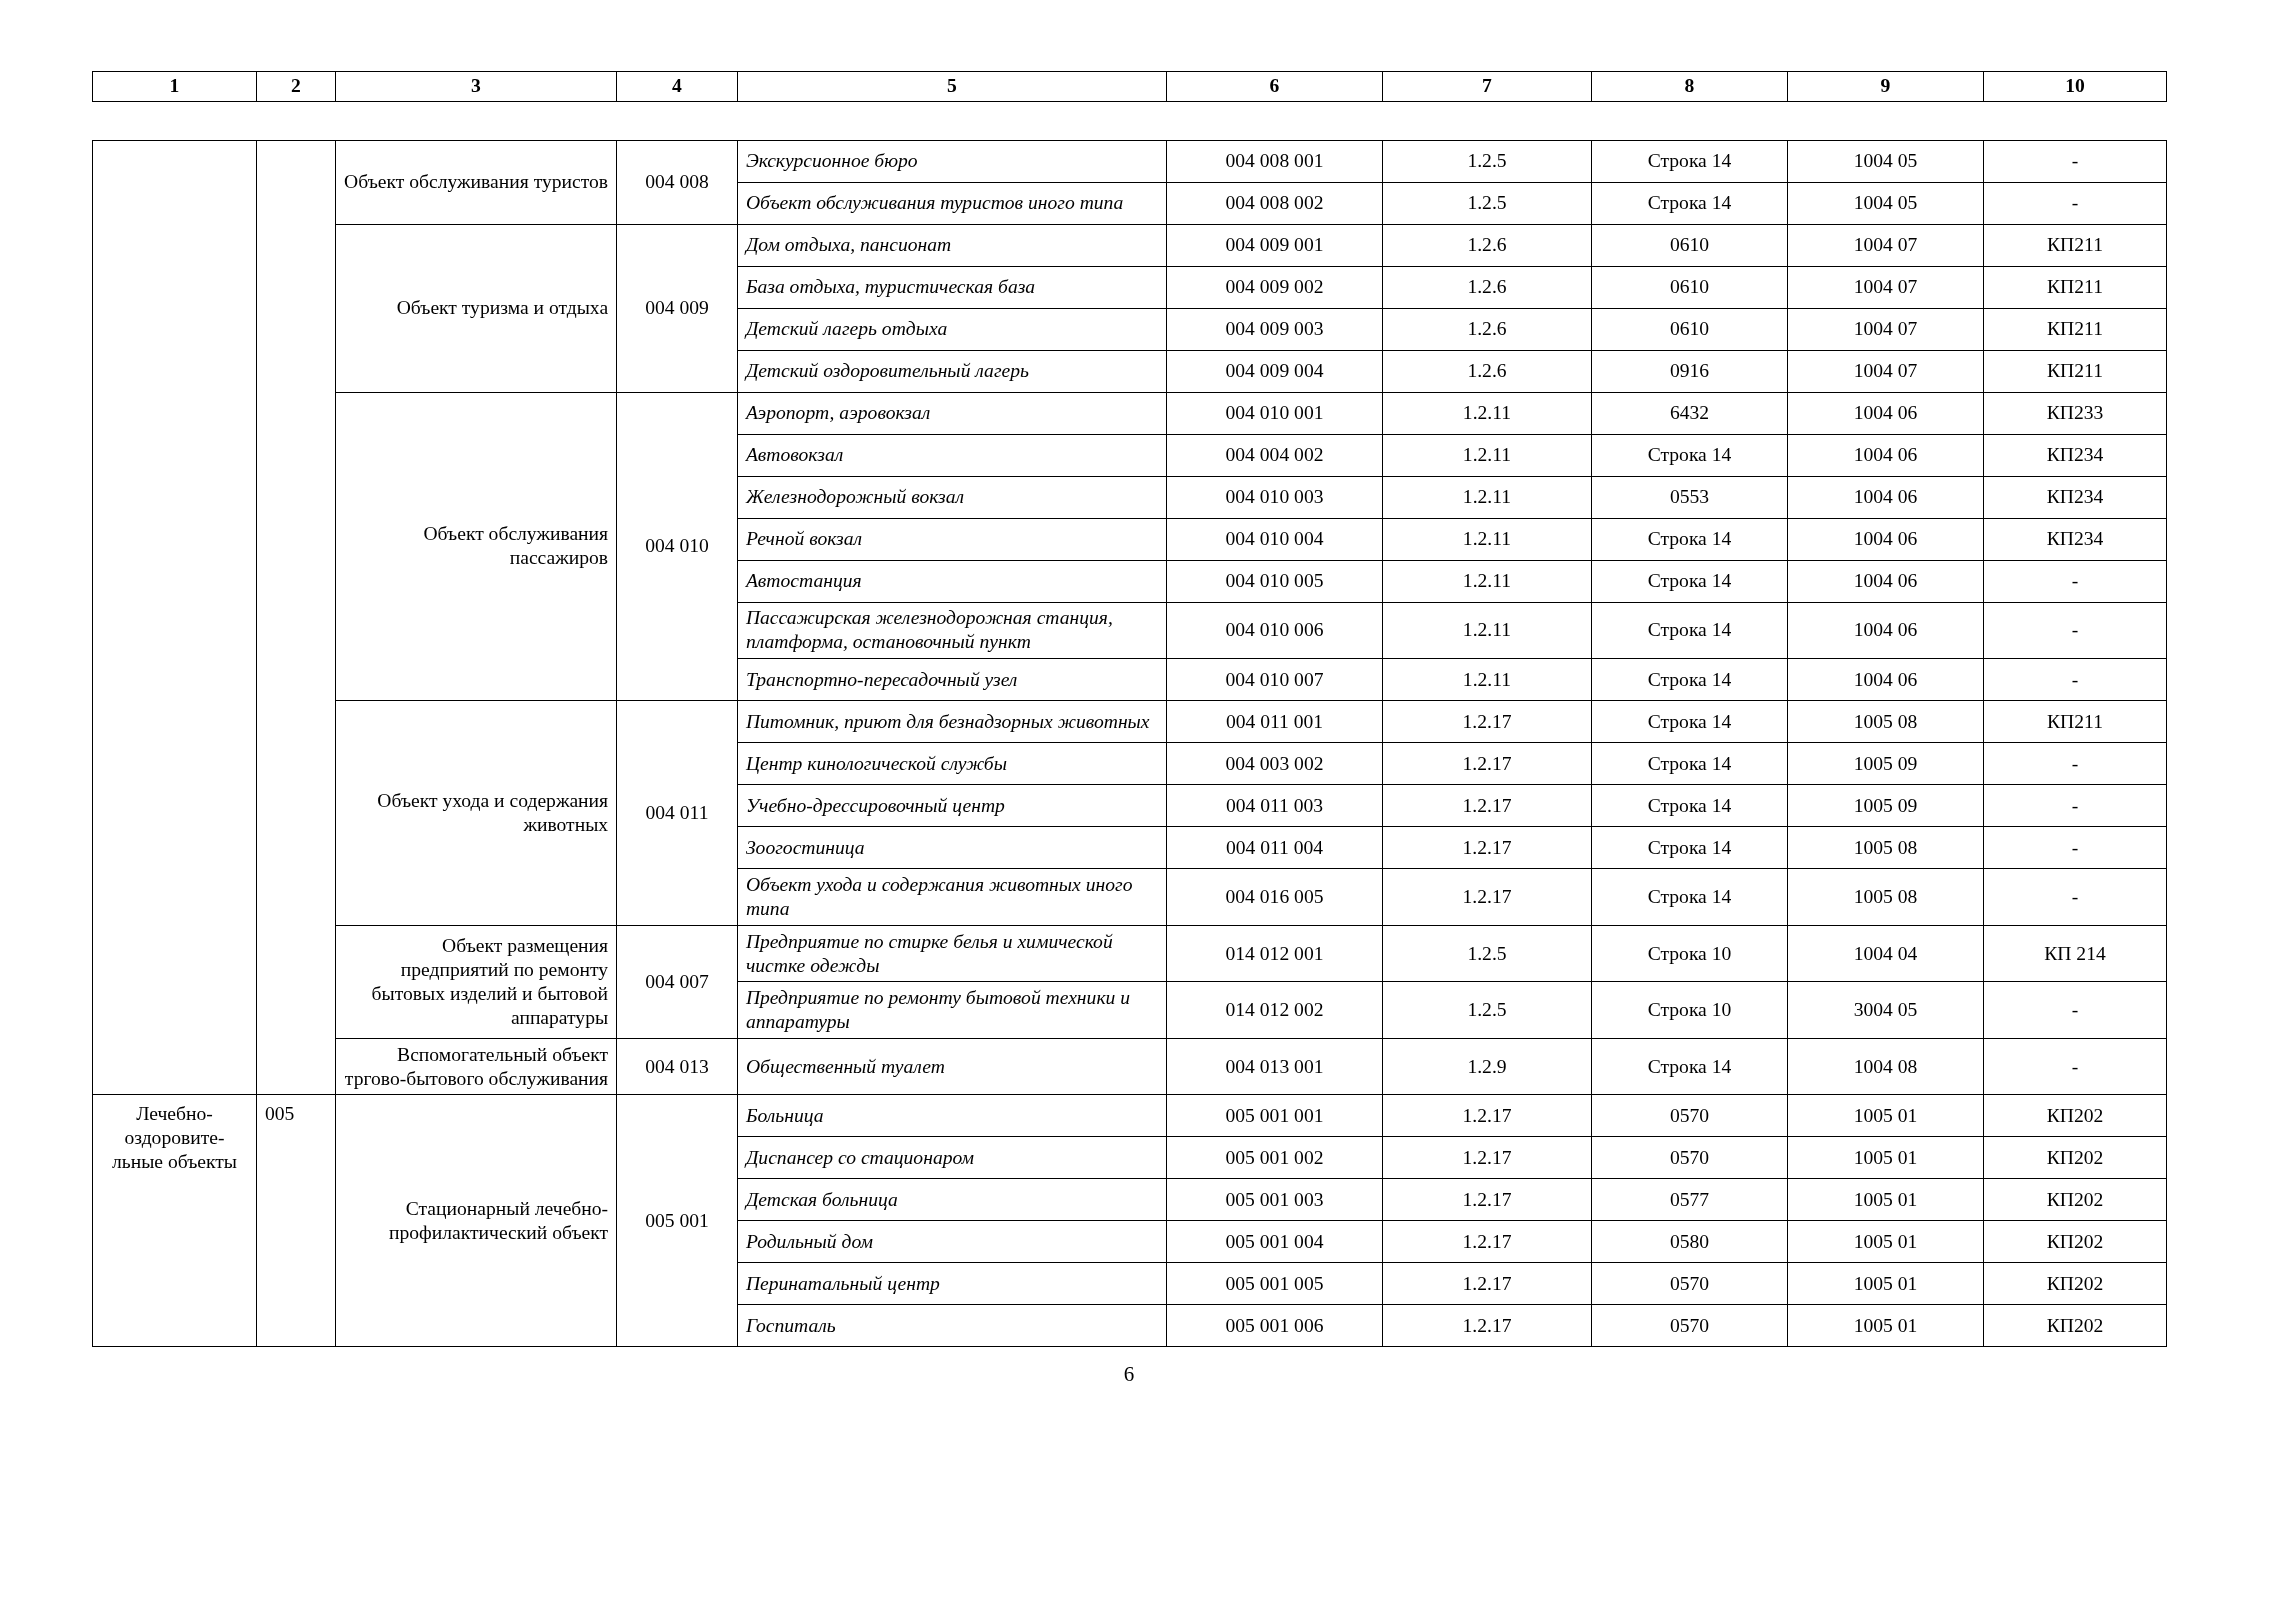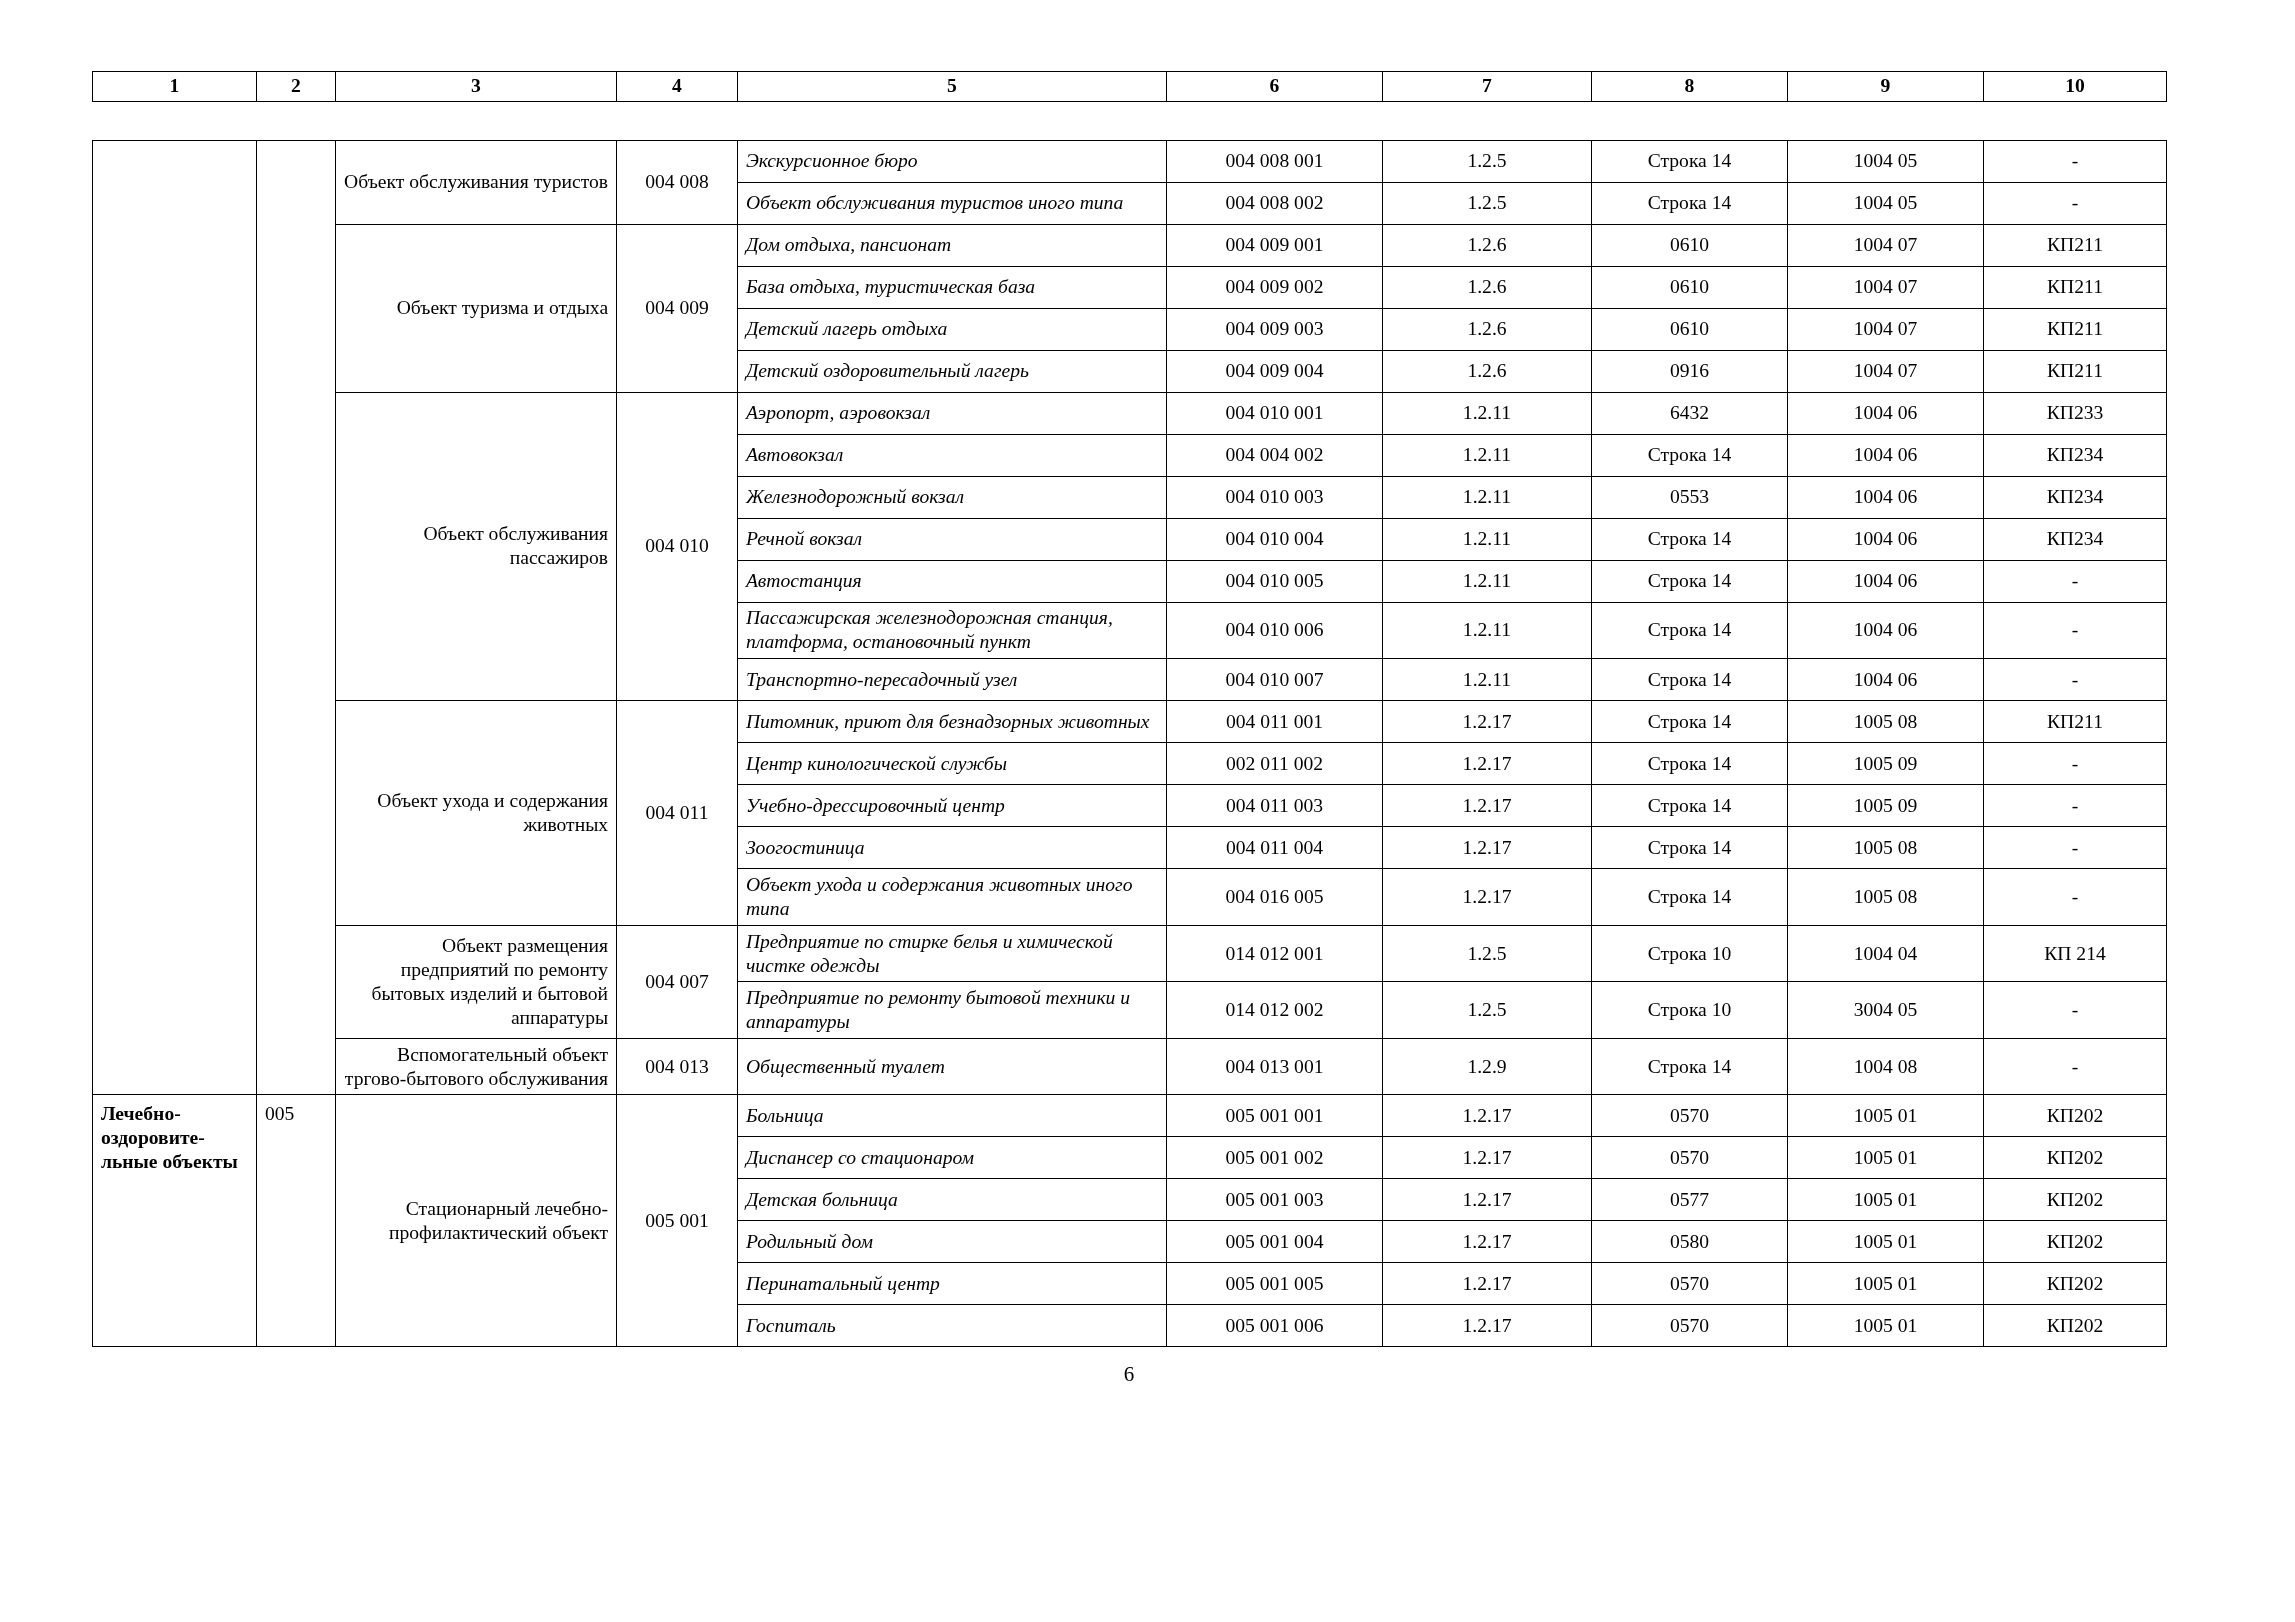--- a/index.html
+++ b/index.html
@@ -39,21 +39,21 @@
     text-align: center;
     font-weight: bold;
     height: 26px;
     padding: 1.3px 2.6px;
   }
   
   .main {
     margin-top: 38px;
   }
   .main tr { height: 42px; }
-  .c1 { text-align: left;   vertical-align: top; font-weight: bold; padding-top: 6.5px; }
+  .c1 { text-align: center;   vertical-align: top; font-weight: normal; padding-top: 6.5px; }
   .c2 { text-align: left; vertical-align: top; padding-top: 6.5px; }
   .c3 { text-align: right;   vertical-align: middle; }
   .c4 { text-align: center; vertical-align: middle; }
   .c5 { text-align: left;   vertical-align: middle; font-style: italic; }
   .c6, .c7, .c8, .c9, .c10 { text-align: center; vertical-align: middle; }
   .pagenum {
     margin-top: 14.4px;
     text-align: center;
     font-size: 21px;
   }
@@ -223,21 +223,21 @@
           <td rowspan="5" class="c4">004 011</td>
           <td class="c5">Питомник, приют для безнадзорных животных</td>
           <td class="c6">004 011 001</td>
           <td class="c7">1.2.17</td>
           <td class="c8">Строка 14</td>
           <td class="c9">1005 08</td>
           <td class="c10">КП211</td>
         </tr>
         <tr>
           <td class="c5">Центр кинологической службы</td>
-          <td class="c6">002 011 002</td>
+          <td class="c6">004 003 002</td>
           <td class="c7">1.2.17</td>
           <td class="c8">Строка 14</td>
           <td class="c9">1005 09</td>
           <td class="c10">-</td>
         </tr>
         <tr>
           <td class="c5">Учебно-дрессировочный центр</td>
           <td class="c6">004 011 003</td>
           <td class="c7">1.2.17</td>
           <td class="c8">Строка 14</td>

